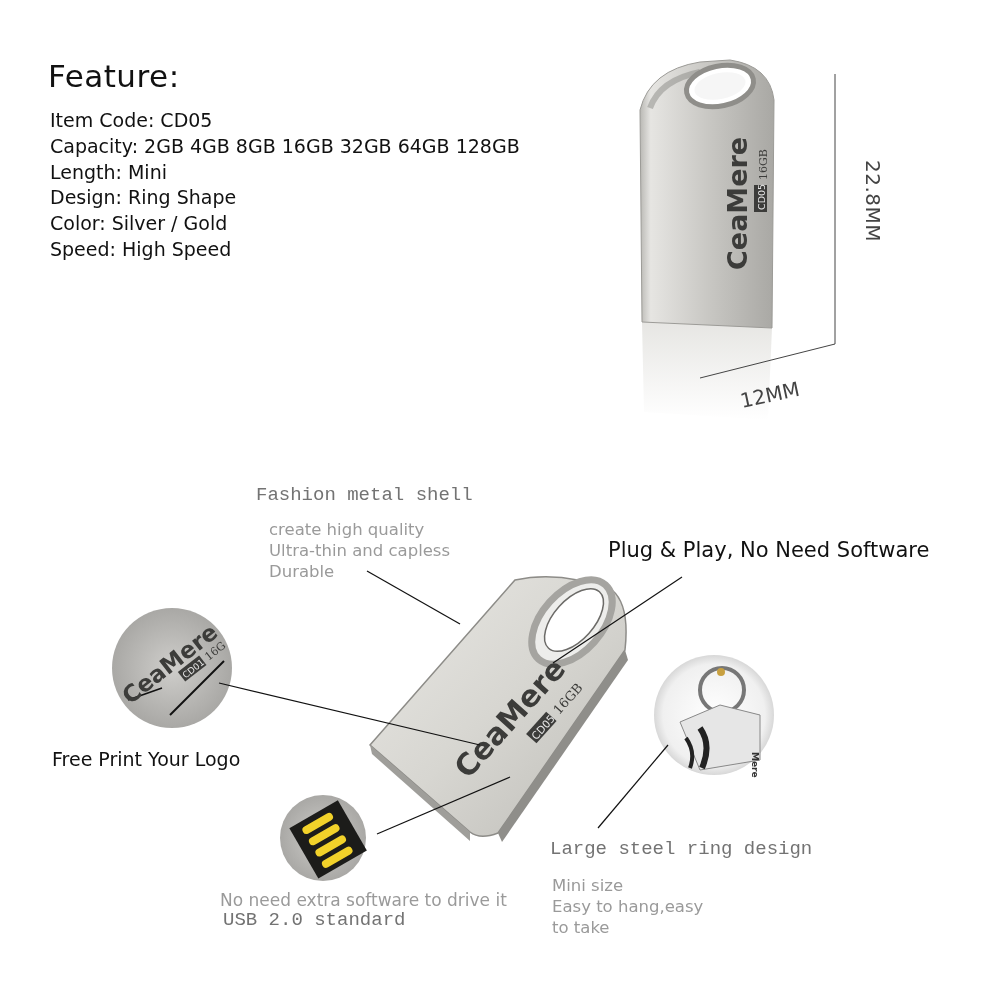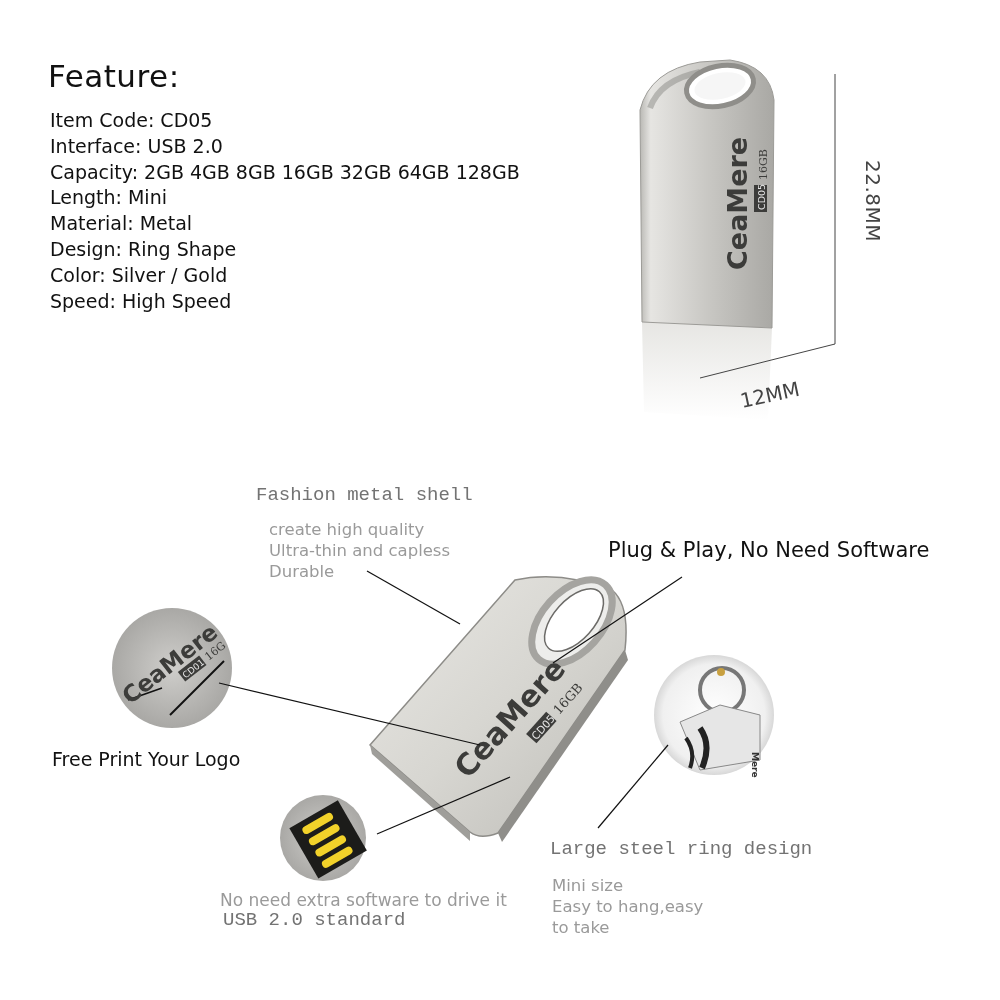--- a/index.html
+++ b/index.html
@@ -14,24 +14,22 @@
   .callout-label { font-size:21px; color:#111; white-space:nowrap; }
   .dim-label { font-size:20px; color:#444; letter-spacing:0.5px; }
   svg { position:absolute; left:0; top:0; }
 </style>
 </head>
 <body>
 
 <div class="abs feature-title">Feature:</div>
 <ul class="abs spec-list">
   <li>Item Code: CD05</li>
-  <li>Interface: USB 2.0</li>
   <li>Capacity: 2GB 4GB 8GB 16GB 32GB 64GB 128GB</li>
   <li>Length: Mini</li>
-  <li>Material: Metal</li>
   <li>Design: Ring Shape</li>
   <li>Color: Silver / Gold</li>
   <li>Speed: High Speed</li>
 </ul>
 
 <svg width="1000" height="1000">
   <defs>
     <linearGradient id="gTop" x1="0" x2="1" y1="0" y2="0">
       <stop offset="0" stop-color="#b9b8b4"></stop>
       <stop offset="0.08" stop-color="#e6e5e2"></stop>

